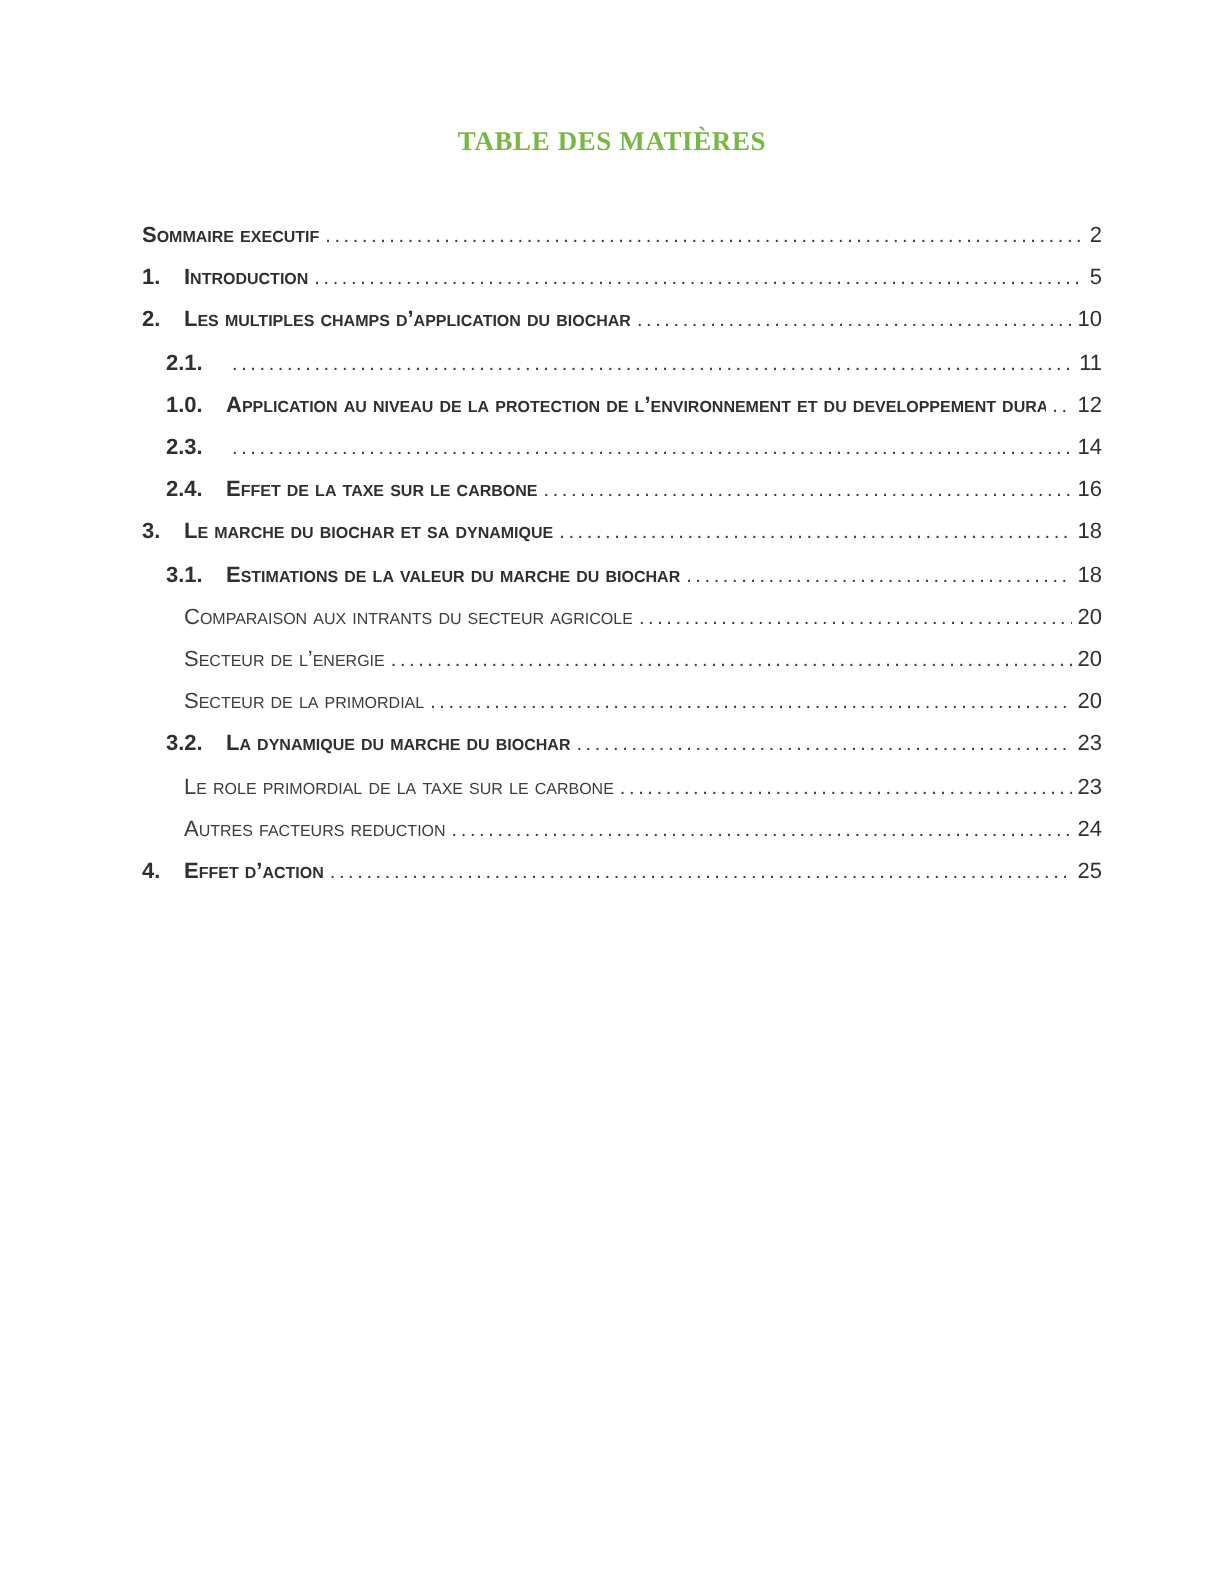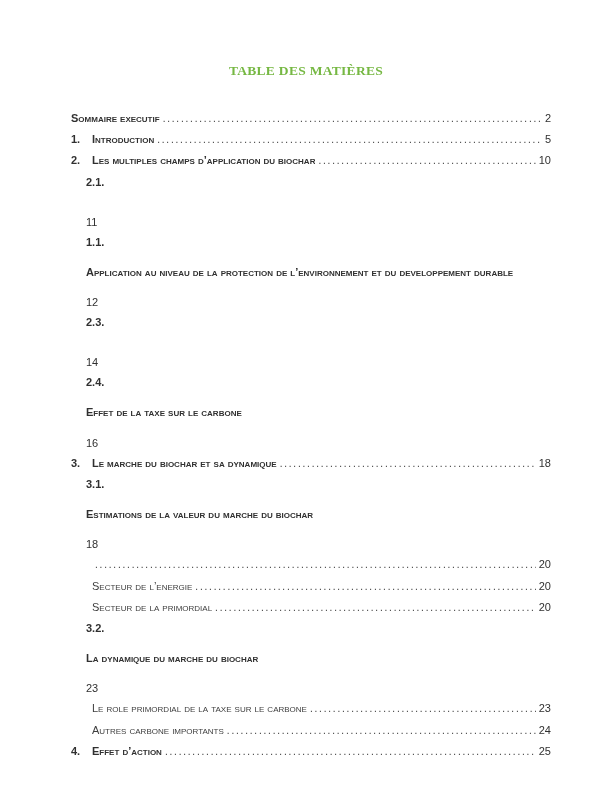--- a/index.html
+++ b/index.html
@@ -41,21 +41,21 @@
     font-size: 11px;
     font-variant: small-caps;
     font-weight: bold;
     color: #303030;
   }
   .row .num {
     flex: 0 0 auto;
     font-variant: normal;
   }
   .lvl1 .num { flex-basis: 21px; }
-  .lvl2 { padding-left: 12px; flex-direction: column; }
+  .lvl2 { padding-left: 12px; }
   .lvl2 .num { flex-basis: 30px; }
   .lvl3 { padding-left: 21px; font-weight: normal; color: #3d3d3d; }
   .num:empty { display: none; }
   .label {
     flex: 0 1 auto;
     white-space: nowrap;
     overflow: hidden;
   }
   .dots {
     flex: 1 1 10px;
@@ -105,21 +105,21 @@
     <span class="pagenum">10</span>
   </div>
 
   <div class="row lvl2">
     <span class="num">2.1.</span>
     <span class="dots"></span>
     <span class="pagenum">11</span>
   </div>
 
   <div class="row lvl2">
-    <span class="num">1.1.</span>
+    <span class="num">1.0.</span>
     <span class="label">Application au niveau de la protection de l’environnement et du developpement durable</span>
     <span class="dots"></span>
     <span class="pagenum">12</span>
   </div>
 
   <div class="row lvl2">
     <span class="num">2.3.</span>
     <span class="dots"></span>
     <span class="pagenum">14</span>
   </div>
@@ -140,20 +140,21 @@
 
   <div class="row lvl2">
     <span class="num">3.1.</span>
     <span class="label">Estimations de la valeur du marche du biochar</span>
     <span class="dots"></span>
     <span class="pagenum">18</span>
   </div>
 
   <div class="row lvl3">
 
+    <span class="label">Comparaison aux intrants du secteur agricole</span>
     <span class="dots"></span>
     <span class="pagenum">20</span>
   </div>
 
   <div class="row lvl3">
 
     <span class="label">Secteur de l’energie</span>
     <span class="dots"></span>
     <span class="pagenum">20</span>
   </div>
@@ -175,21 +176,21 @@
 
   <div class="row lvl3">
 
     <span class="label">Le role primordial de la taxe sur le carbone</span>
     <span class="dots"></span>
     <span class="pagenum">23</span>
   </div>
 
   <div class="row lvl3">
 
-    <span class="label">Autres carbone importants</span>
+    <span class="label">Autres facteurs reduction</span>
     <span class="dots"></span>
     <span class="pagenum">24</span>
   </div>
 
   <div class="row lvl1">
     <span class="num">4.</span>
     <span class="label">Effet d’action</span>
     <span class="dots"></span>
     <span class="pagenum">25</span>
   </div>

